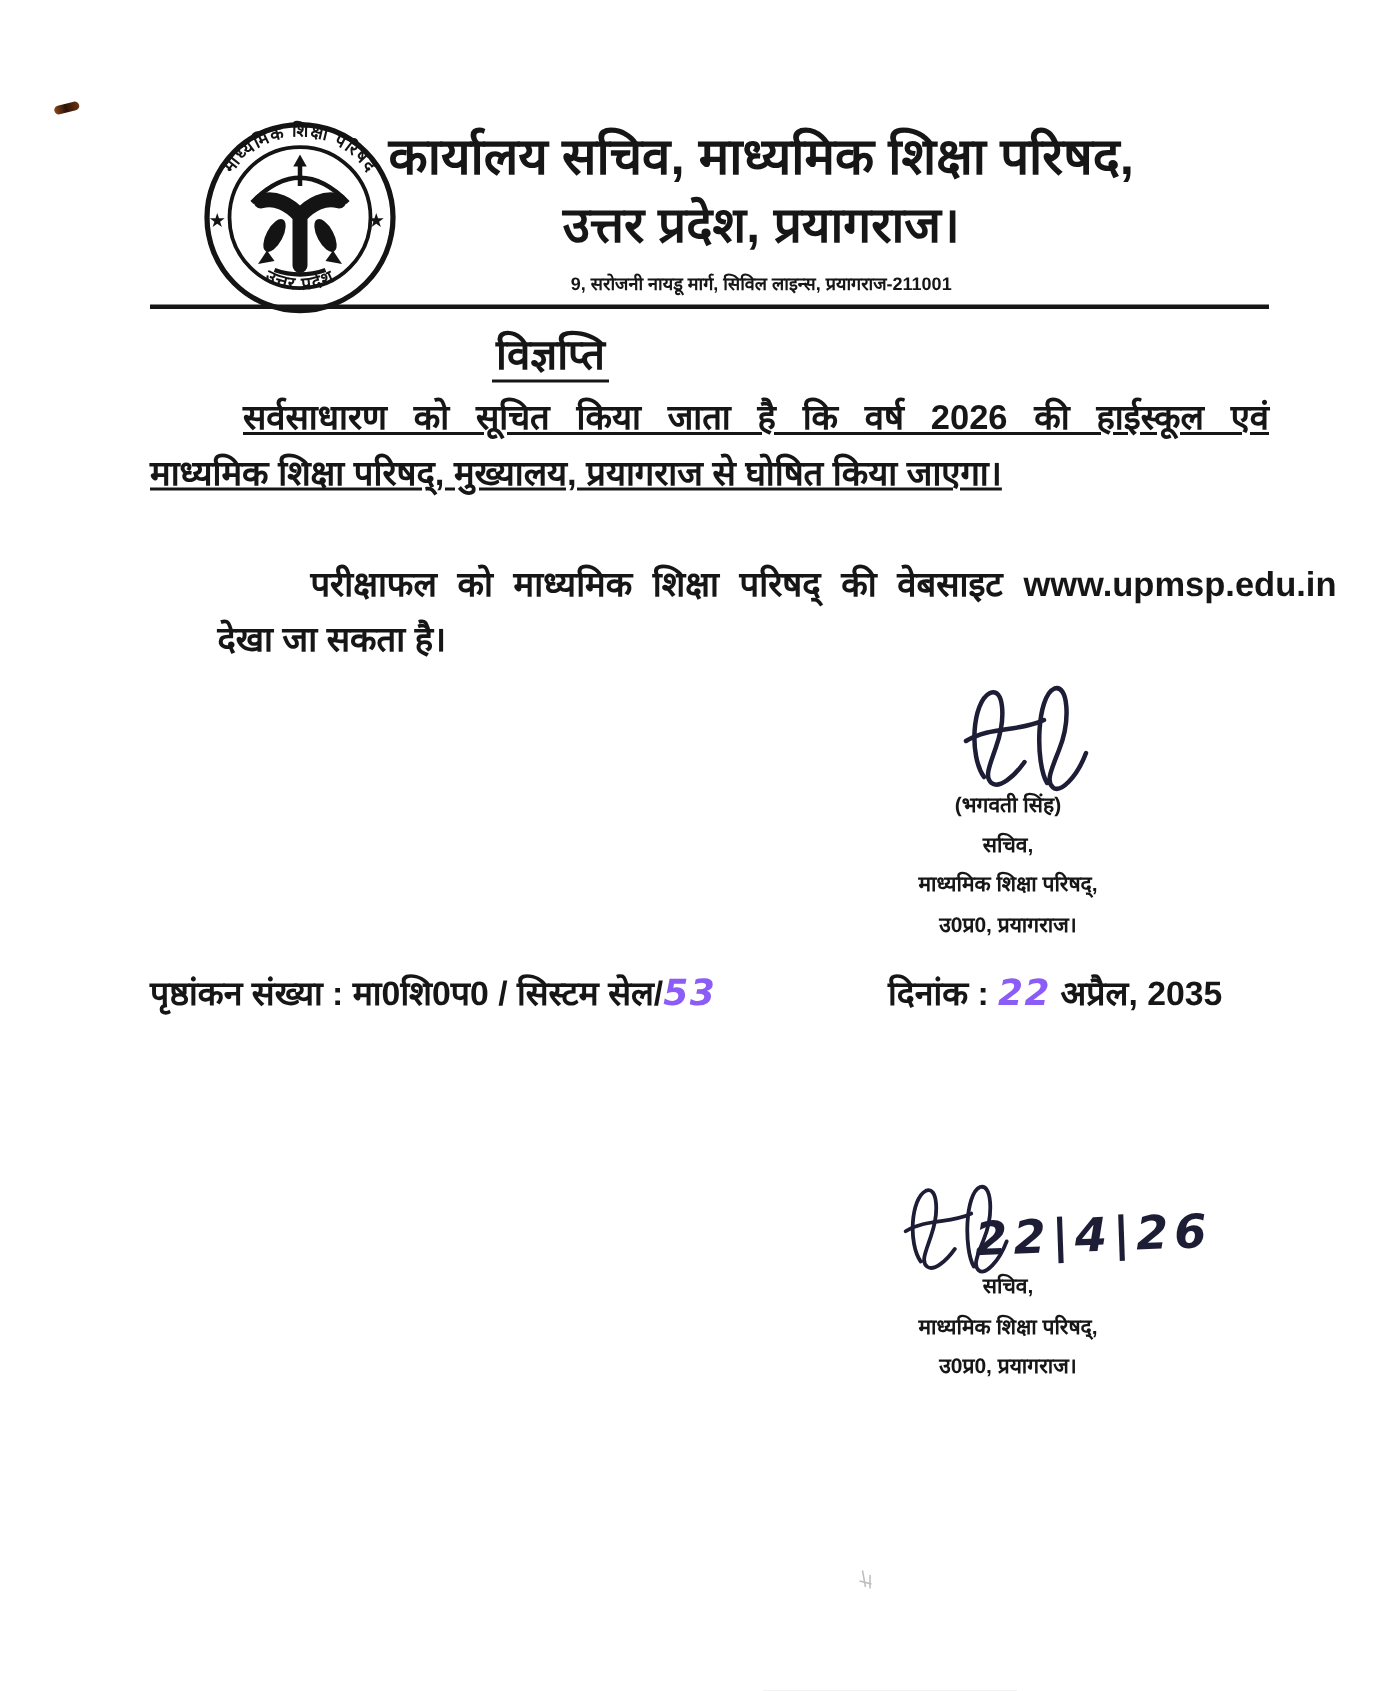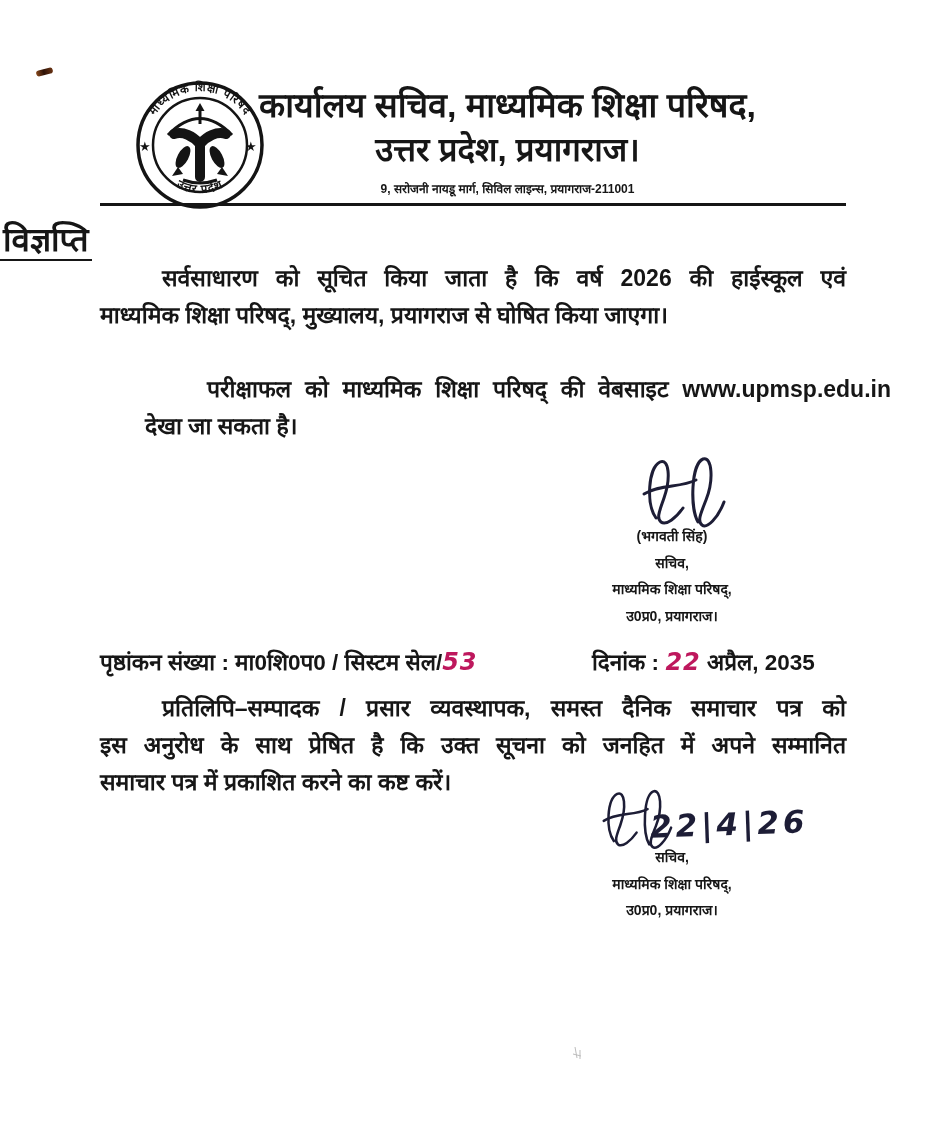--- a/index.html
+++ b/index.html
@@ -13,42 +13,42 @@
     background:linear-gradient(90deg,#8a4a1d,#2e1206 45%,#6b3414);transform:rotate(-14deg);
   }
   
   .logo{position:absolute;left:133px;top:78px;width:134px;height:134px;}
   .hdr{position:absolute;left:235px;top:82px;width:545px;text-align:center;font-weight:700;}
   .hdr .l1{font-size:34px;line-height:46px;height:46px;white-space:nowrap;}
   .hdr .l2{font-size:33px;line-height:44px;height:44px;white-space:nowrap;}
   .hdr .addr{font-size:12px;line-height:26px;margin-top:4px;white-space:nowrap;}
   .rule{position:absolute;left:100px;top:203px;width:746px;height:3px;background:#161616;}
   
-  .title{position:absolute;left:0;top:216px;width:734px;text-align:left;font-size:33px;font-weight:700;}
+  .title{position:absolute;left:0;top:216px;width:734px;text-align:center;font-size:28px;font-weight:700;}
   .title span{border-bottom:2px solid #161616;padding:0 3px 1px;}
   
   .para{position:absolute;left:100px;width:746px;font-size:23px;font-weight:600;}
   .para .ln{line-height:37px;height:37px;}
   .jl{text-align:justify;text-align-last:justify;}
   .ind{padding-left:62px;}
-  .p1{top:260px;} .p2{top:371px;margin-left:45px;} .p3{top:690px;}
+  .p1{top:260px;text-decoration:underline;} .p2{top:371px;margin-left:45px;} .p3{top:690px;}
   
   .sig-svg1{position:absolute;left:636px;top:452px;}
   .sig-svg2{position:absolute;left:597px;top:778px;}
   .sig-col{position:absolute;left:556px;width:232px;text-align:center;font-size:14px;font-weight:600;}
   .sig-col .ln{line-height:26.5px;height:26.5px;white-space:nowrap;}
   .sig1{top:523px;} .sig2{top:844px;}
   .hw-date{
     position:absolute;left:650px;top:806px;font-size:31px;font-style:italic;font-weight:700;
     color:#1d1d36;letter-spacing:4px;font-family:"DejaVu Sans",sans-serif;transform:rotate(-2deg);
   }
   
   .endorse{position:absolute;left:100px;top:646px;width:746px;font-size:22.5px;font-weight:600;white-space:nowrap;}
   .endorse .right{position:absolute;left:492px;top:0;}
-  .hand{font-family:"DejaVu Sans",sans-serif;font-style:italic;font-weight:700;font-size:24px;color:#be185d;letter-spacing:1px;}
+  .hand{font-family:"DejaVu Sans",sans-serif;font-style:italic;font-weight:700;font-size:24px;color:#8b5cf6;letter-spacing:1px;}
   
   .faint-mark{position:absolute;left:571px;top:1045px;}
 </style>
 </head>
 <body>
 
 <div class="page">
 
   <div class="corner-mark"></div>
 
@@ -117,25 +117,20 @@
     <div class="ln">उ0प्र0, प्रयागराज।</div>
   </div>
 
   <div class="endorse">
     <span>पृष्ठांकन संख्या : मा0शि0प0 / सिस्टम सेल/</span><span class="hand">53</span>
     <span class="right">
       <span>दिनांक : </span><span class="hand">22</span><span> अप्रैल, 2035</span>
     </span>
   </div>
 
-  <div class="para p3">
-    <div class="ln jl ind">प्रतिलिपि–सम्पादक / प्रसार व्यवस्थापक, समस्त दैनिक समाचार पत्र को</div>
-    <div class="ln jl">इस अनुरोध के साथ प्रेषित है कि उक्त सूचना को जनहित में अपने सम्मानित</div>
-    <div class="ln">समाचार पत्र में प्रकाशित करने का कष्ट करें।</div>
-  </div>
 
   <svg class="sig-svg2" width="80" height="84" viewBox="0 0 95 82">
     <g fill="none" stroke="#1d1d36" stroke-width="3" stroke-linecap="round">
       <path d="M20 66 C10 52 12 16 24 10 C33 6 35 26 28 46 C24 58 20 66 25 70 C30 74 40 66 47 56"></path>
       <path d="M62 70 C54 56 55 12 67 7 C76 4 78 28 70 48 C65 61 61 69 66 73 C71 77 82 66 88 50"></path>
       <path d="M8 42 C24 32 44 36 60 28"></path>
     </g>
   </svg>
   <div class="hw-date">22|4|26</div>
   <div class="sig-col sig2">

